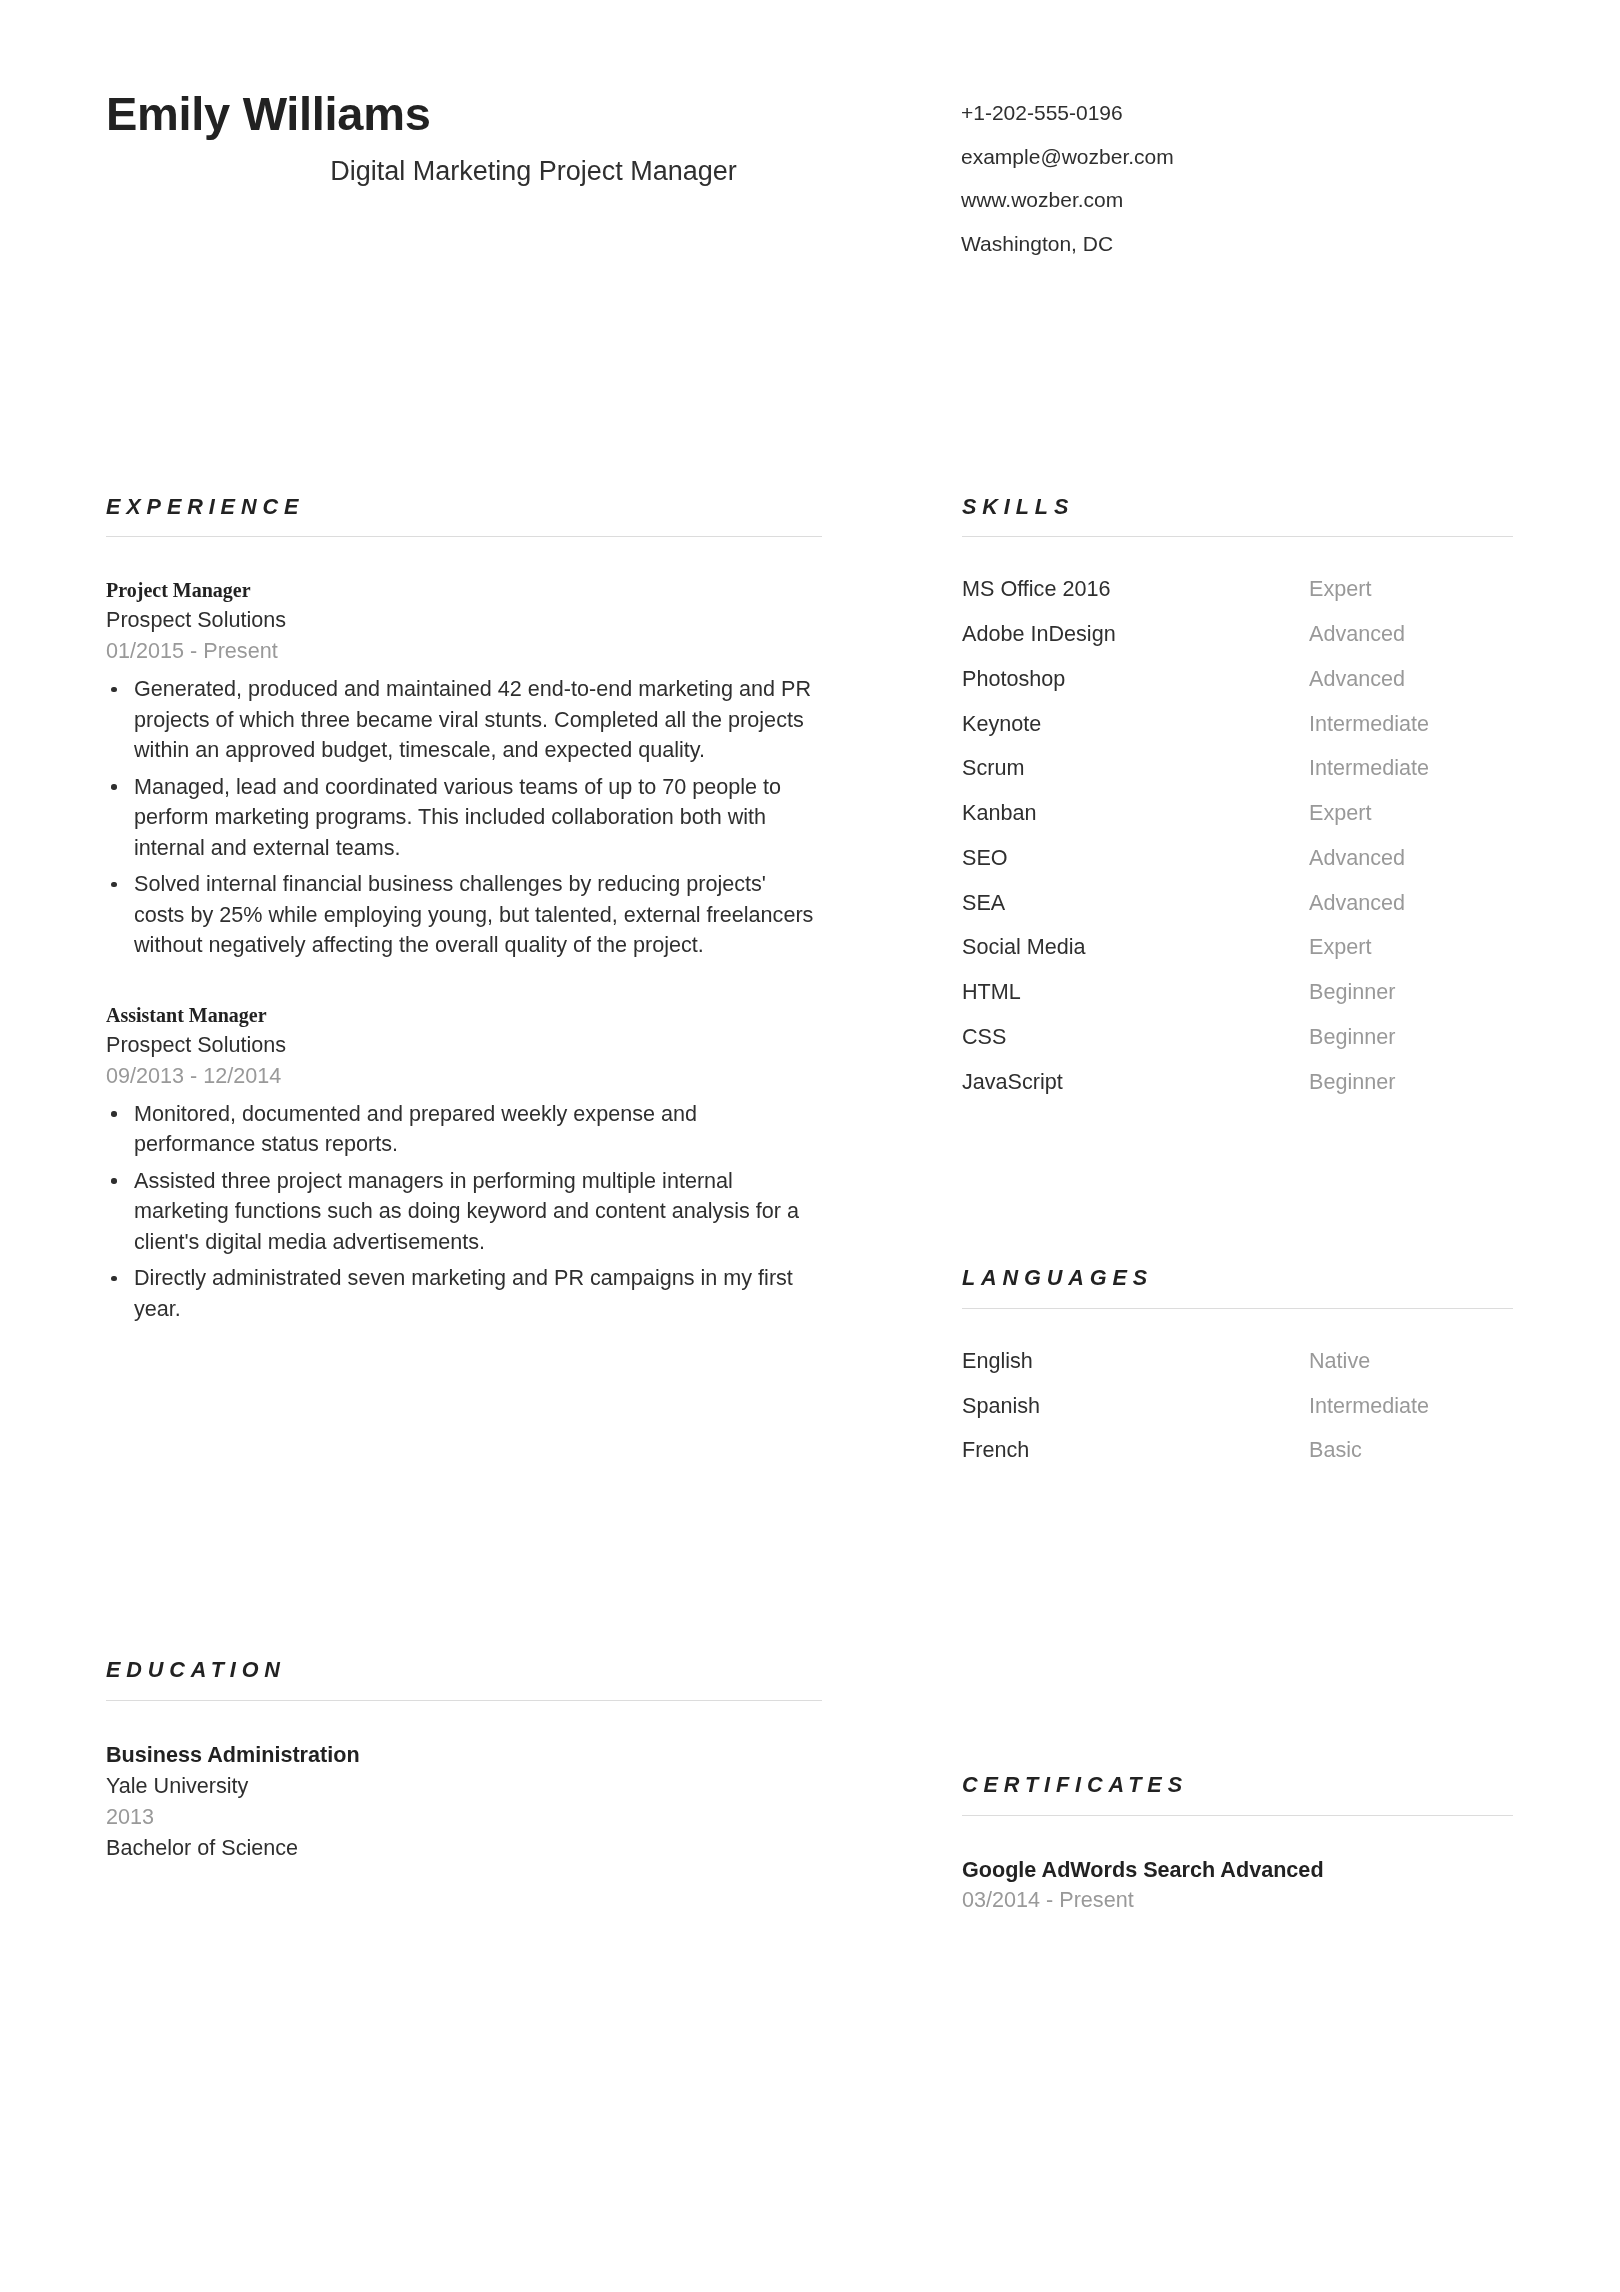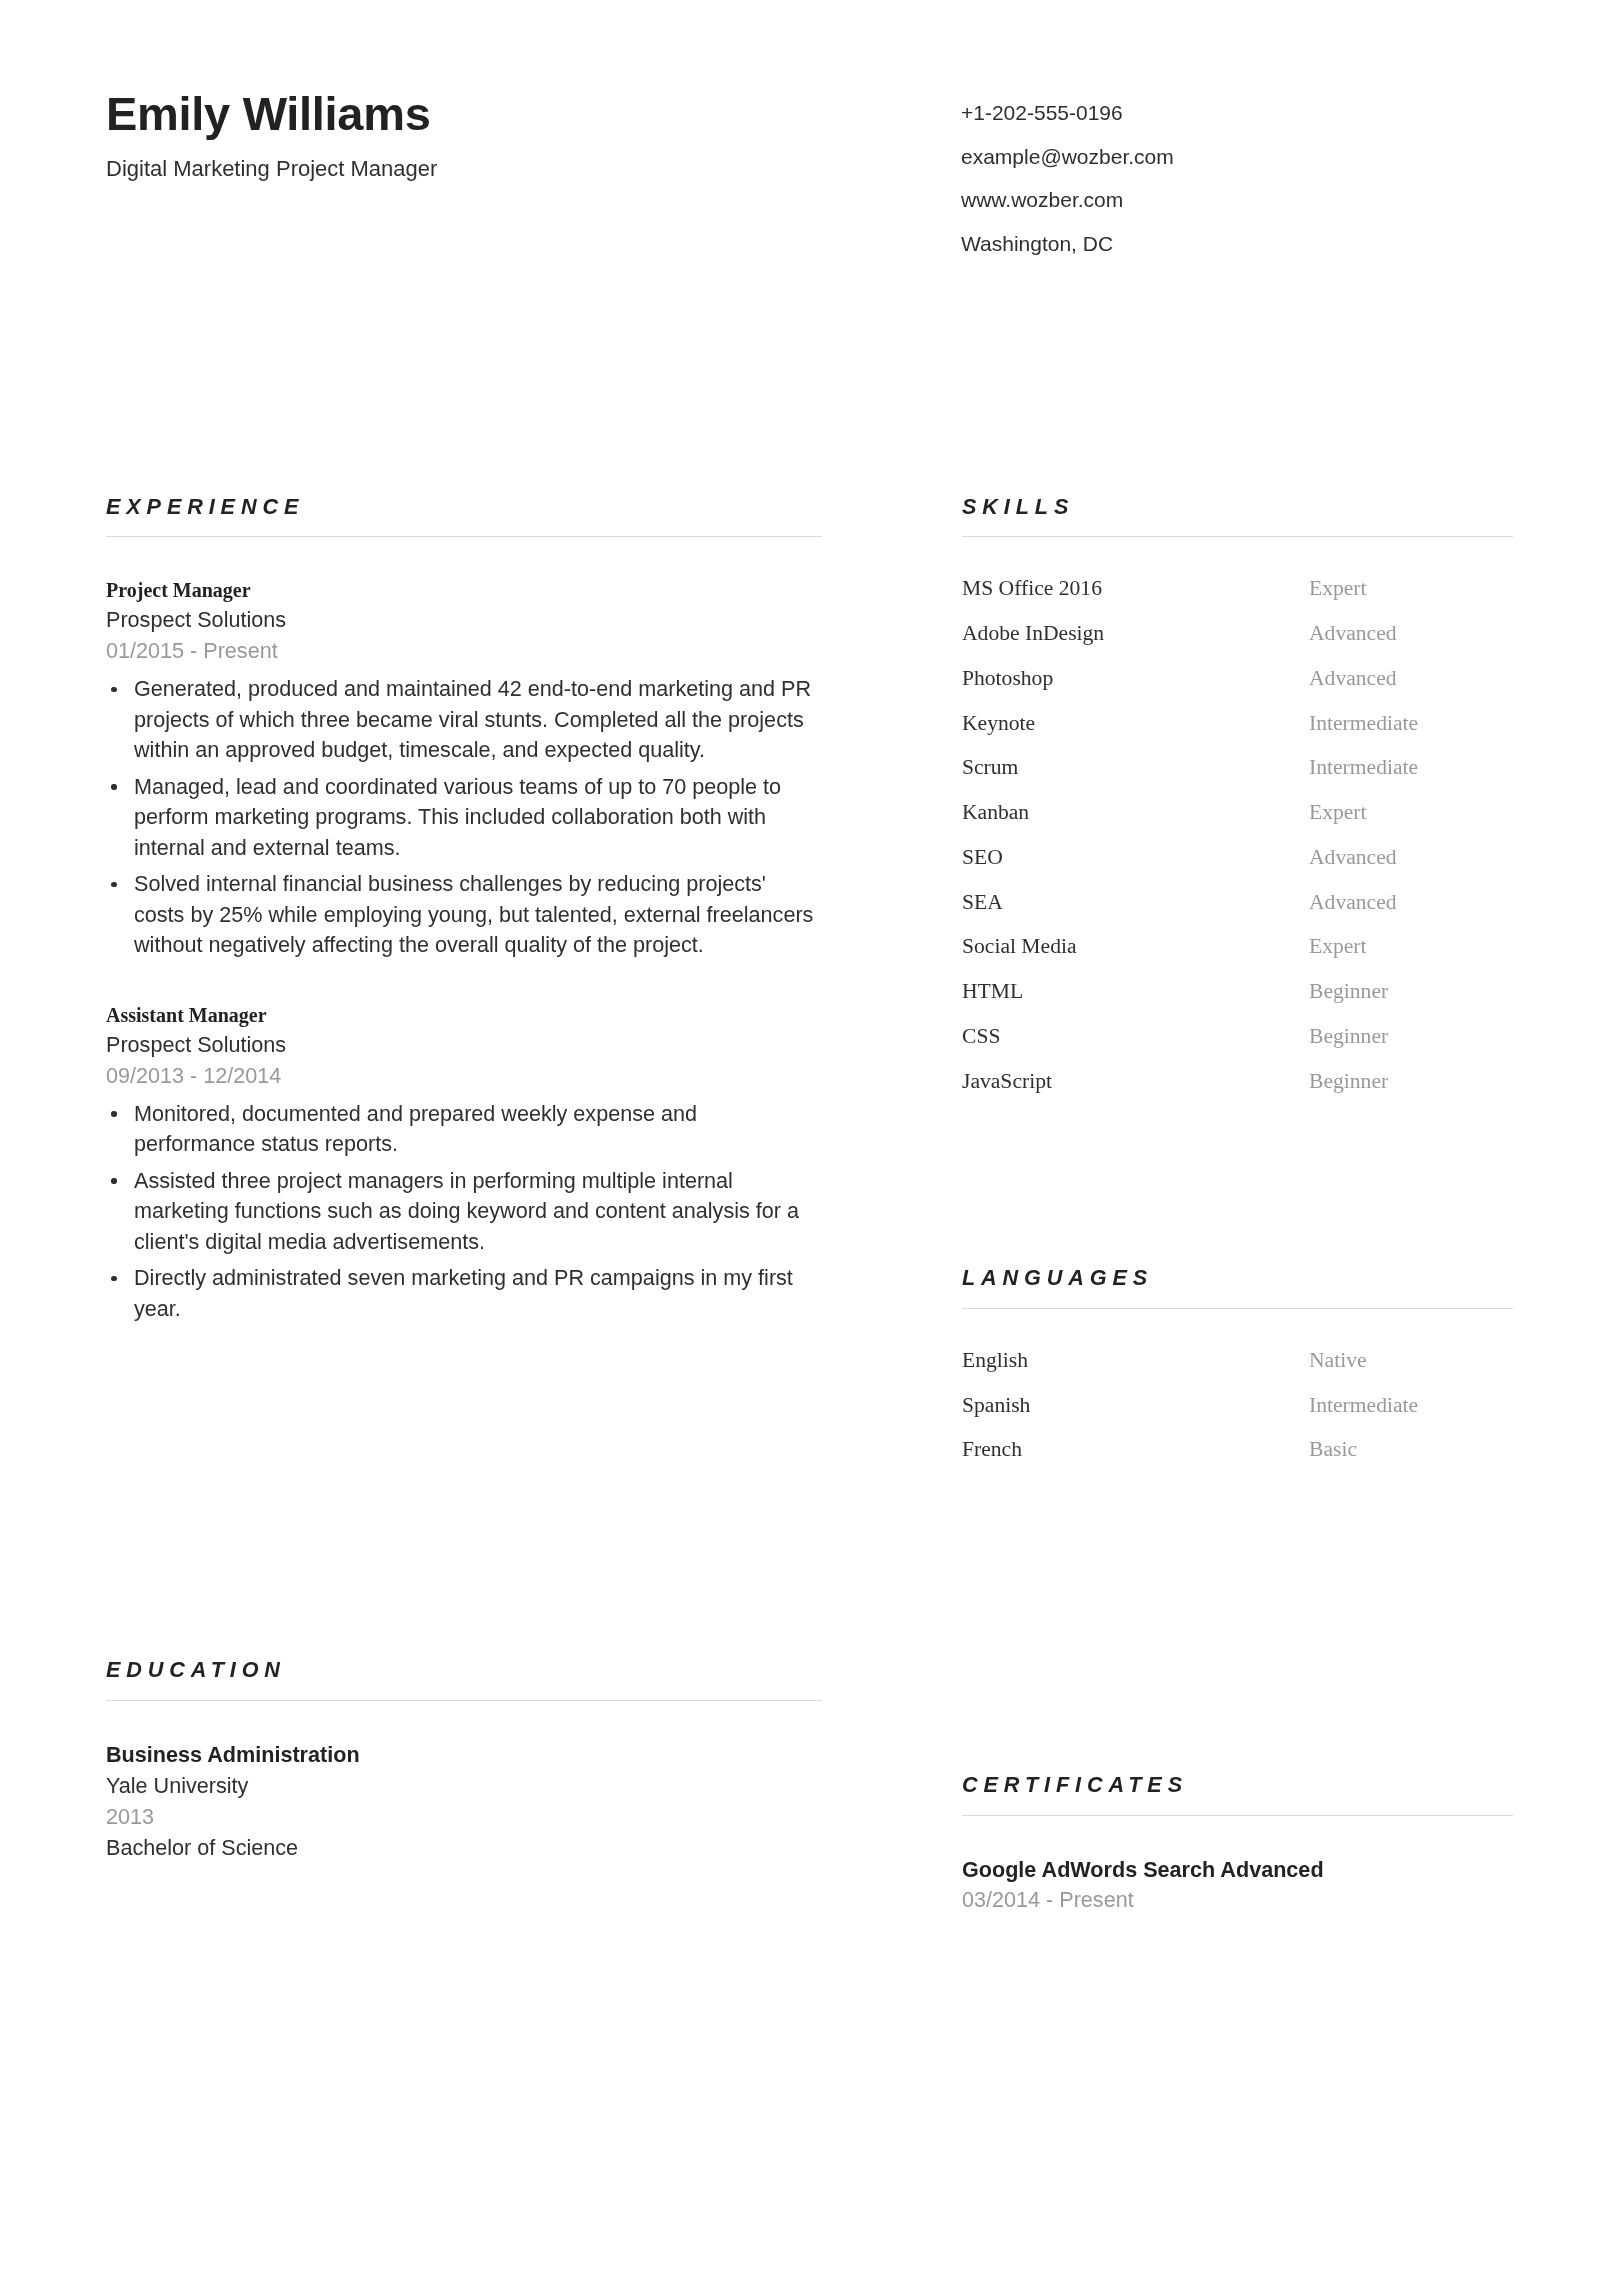--- a/index.html
+++ b/index.html
@@ -33,25 +33,26 @@
   .identity { flex: 0 0 855px; }
   .full-name {
     font-size: 47px;
     font-weight: 700;
     letter-spacing: -0.3px;
     color: #222222;
     line-height: 1.12;
     margin: 0;
   }
   .job-title {
-    font-size: 22px;
+    font-size: 27px;
     font-weight: 400;
     color: #2f2f2f;
     line-height: 1.25;
     margin: 14.4px 0 0 0;
+    text-align: center;
   }
   .contact {
     flex: 1 1 auto;
     padding-top: 14.4px;
   }
   .contact-line {
     font-size: 21px;
     line-height: 1.0;
     color: #2f2f2f;
     margin-bottom: 22.5px;
@@ -163,21 +164,20 @@
     color: #2f2f2f;
     line-height: 1.35;
     margin-top: 1.8px;
   }
 
   
   .kv-row {
     display: flex;
     align-items: flex-start;
     margin-bottom: 21px;
-    font-family: Liberation Serif, serif;
   }
   .kv-row:last-child { margin-bottom: 0; }
   .kv-name {
     flex: 0 0 347px;
     font-size: 21.6px;
     color: #2f2f2f;
     line-height: 1.1;
   }
   .kv-level {
     flex: 1 1 auto;

